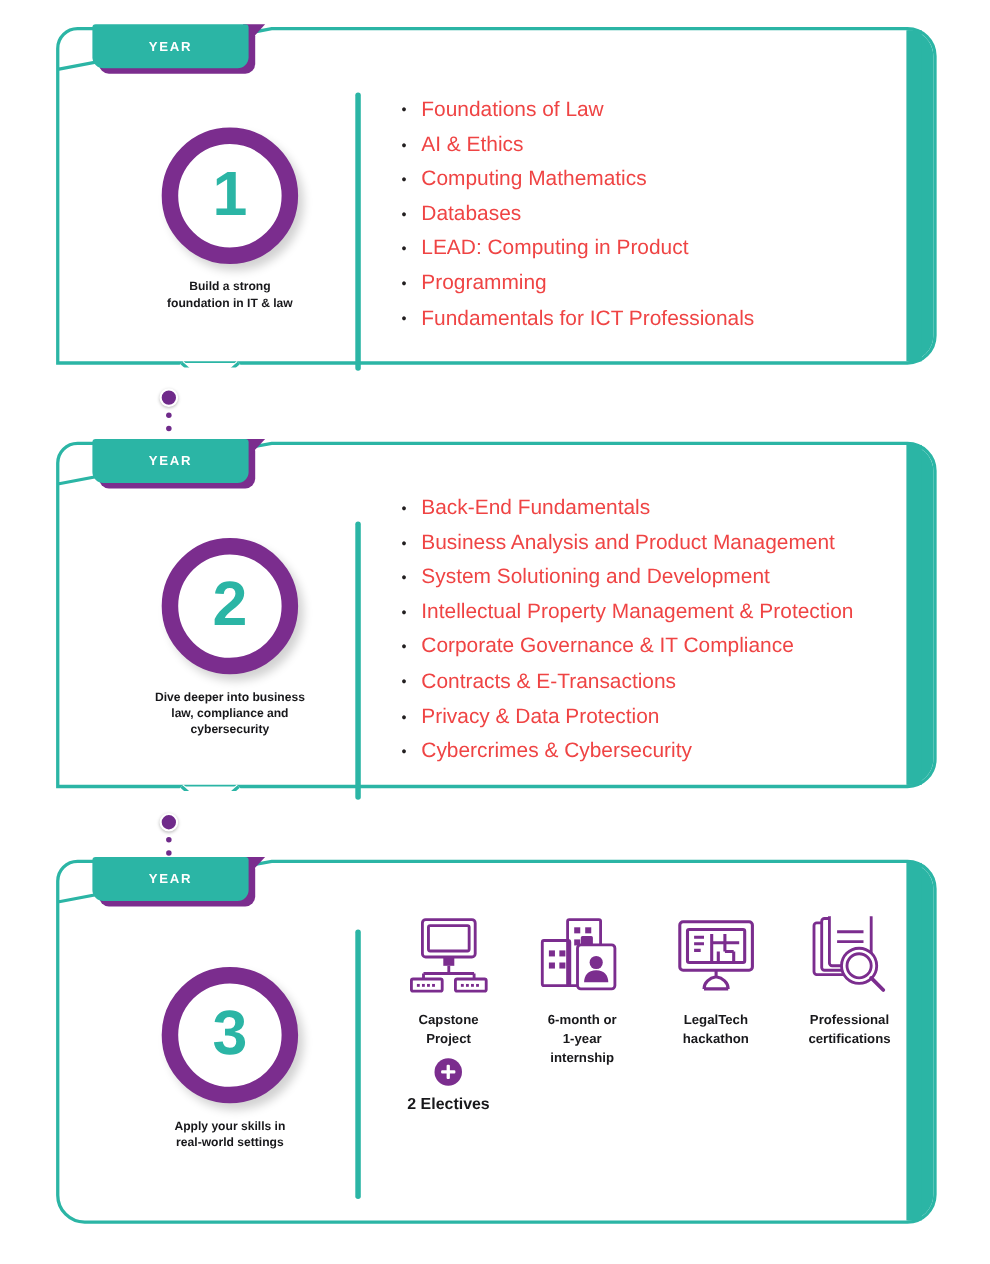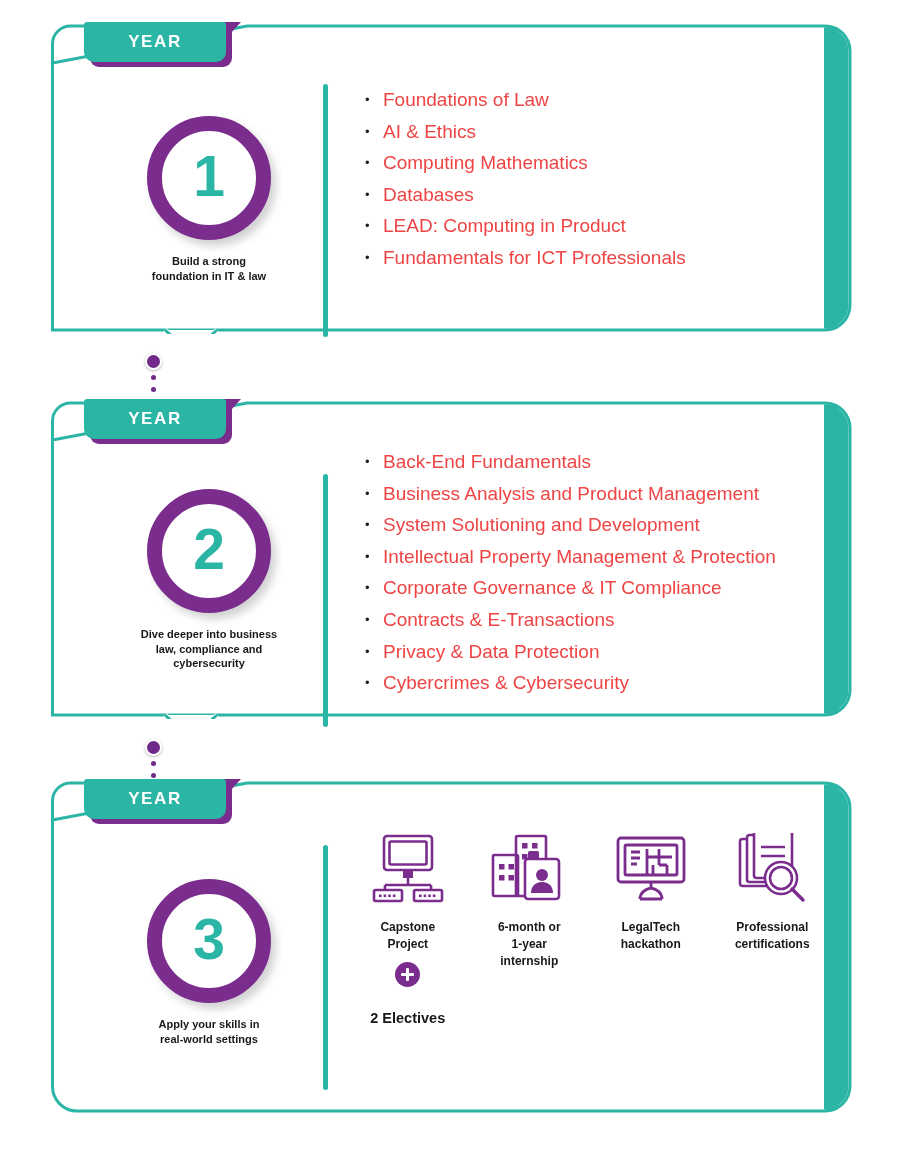--- a/index.html
+++ b/index.html
@@ -75,21 +75,21 @@
     width: 142px;
     height: 40px;
     background: #2bb5a5;
     border-radius: 3px 3px 10px 10px;
     display: flex;
     align-items: center;
     justify-content: center;
   }
   .badge-label {
     color: #ffffff;
-    font-size: 17px;
+    font-size: 12px;
     font-weight: bold;
     letter-spacing: 1.6px;
     text-align: center;
   }
 
   
   .left-col {
     position: absolute;
     left: 48px;
     width: 222px;
@@ -247,21 +247,21 @@
     background: #ffffff;
     border-radius: 1px;
   }
   .plus-badge::before {
     left: 6px; top: 11px; width: 13px; height: 3px;
   }
   .plus-badge::after {
     left: 11px; top: 6px; width: 3px; height: 13px;
   }
   .electives-label {
-    margin-top: 23px;
+    margin-top: 9px;
     color: #18181b;
     font-size: 14.5px;
     font-weight: bold;
   }
 </style>
 </head>
 <body>
 
 <div class="canvas">
 
@@ -296,20 +296,21 @@
       </div>
 
       <div class="list-col" style="top:62px;">
         <div class="list-rule" style="height:253px;"></div>
         <ul class="subject-list" id="list1">
             <li>Foundations of Law</li>
             <li>AI &amp; Ethics</li>
             <li>Computing Mathematics</li>
             <li>Databases</li>
             <li>LEAD: Computing in Product</li>
+            <li>Programming</li>
             <li>Fundamentals for ICT Professionals</li>
           </ul>
       </div>
     </div>
   </div>
 
   <div class="connector" style="top:353px;">
     <div class="conn-dot"></div>
     <div class="conn-dots">
       <i></i>

